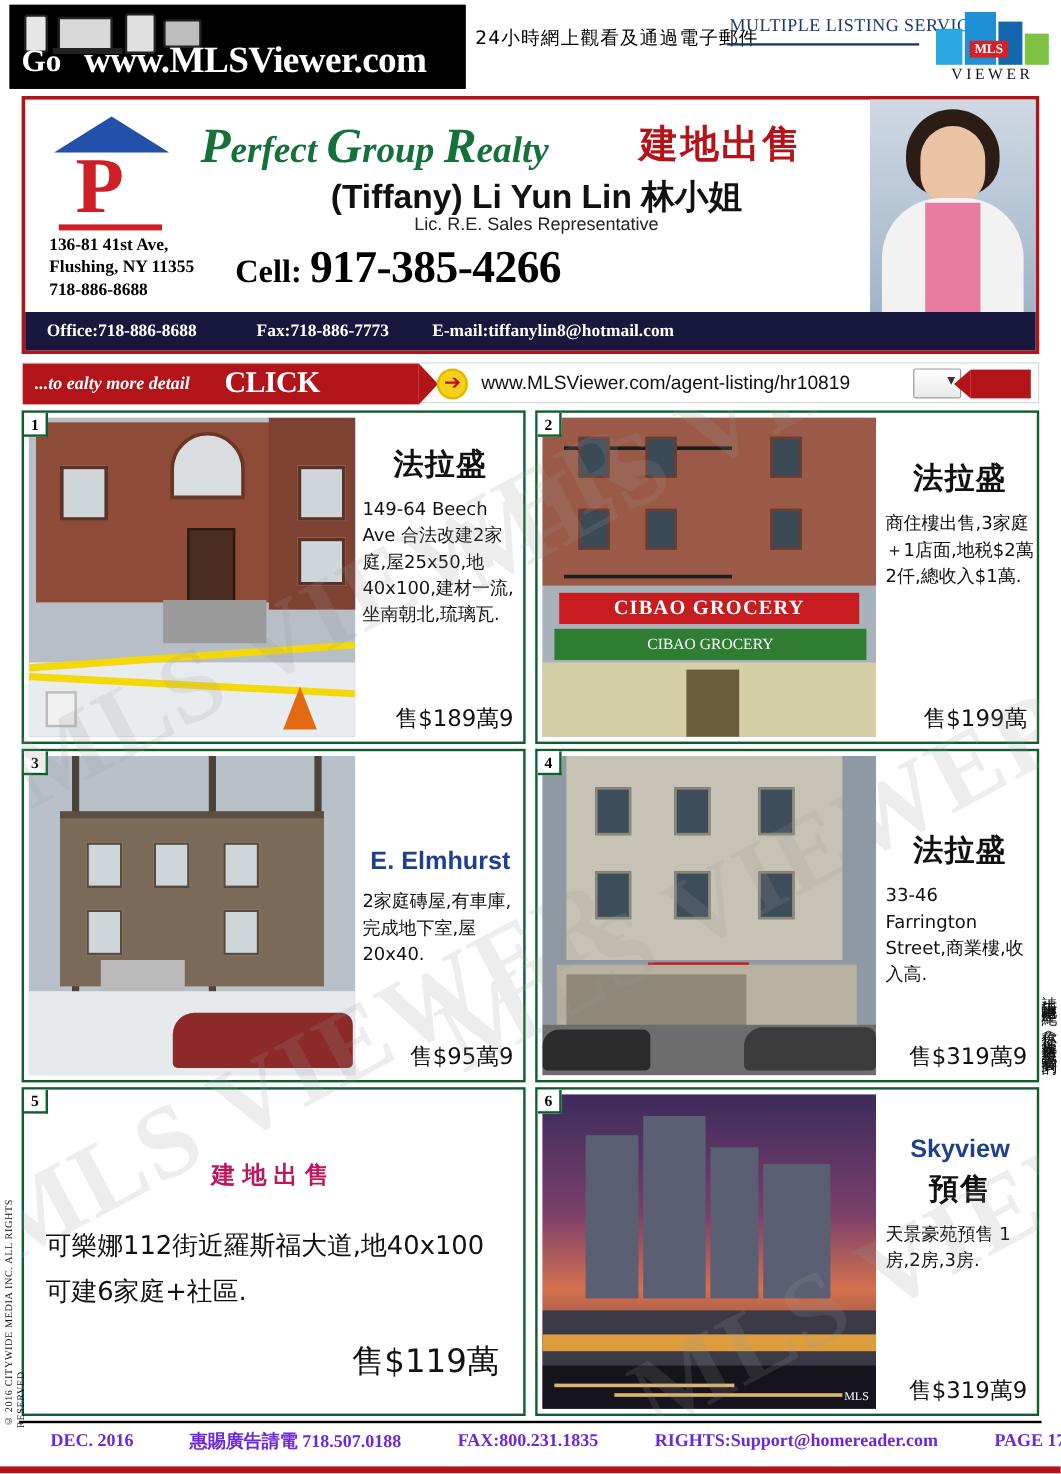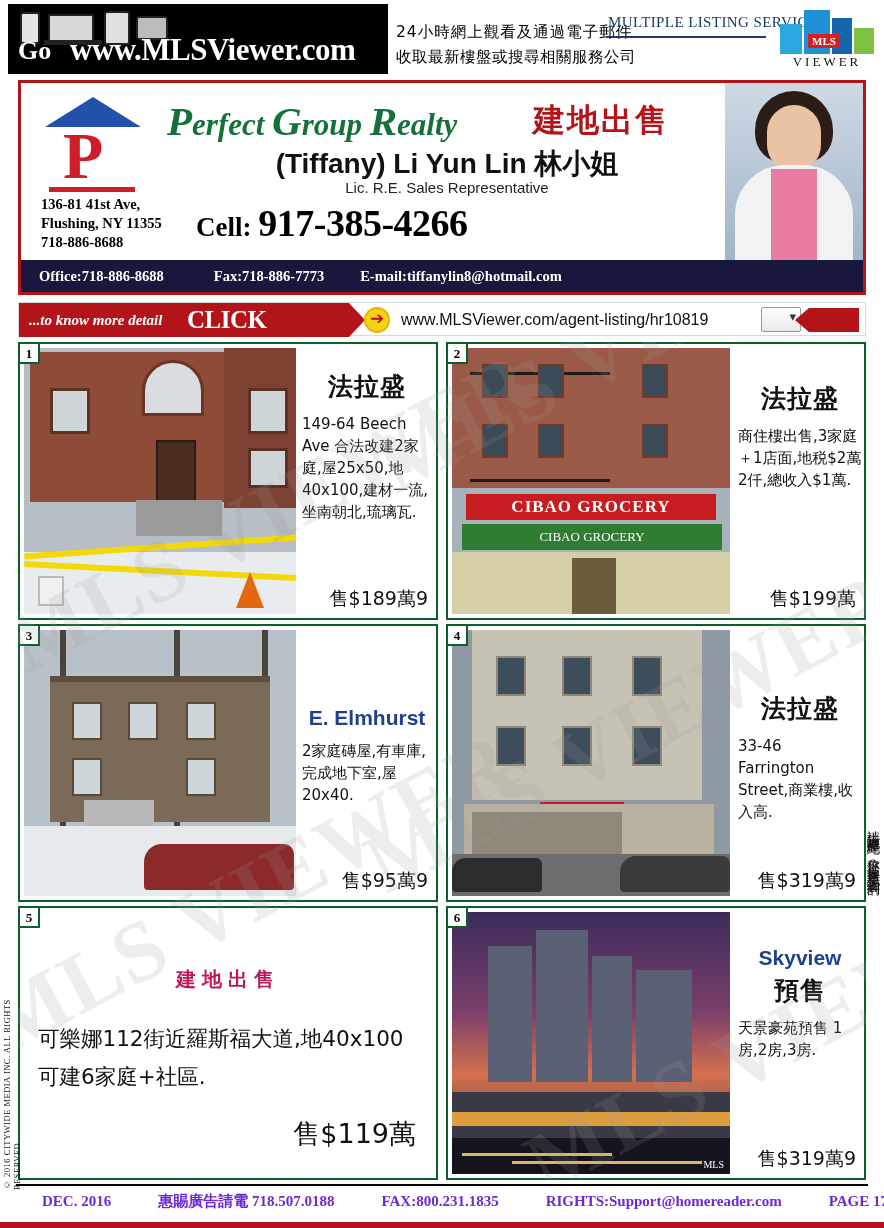--- a/index.html
+++ b/index.html
@@ -380,21 +380,20 @@
         <div class="dev-tab"></div>
         <div class="dev-cam"></div>
       </div>
       <div class="go-text">Go</div>
       <div class="mls-url">www.MLSViewer.com</div>
     </div>
     <div class="cursor-arrow"></div>
 
     <div class="topbar-mid">
       <div class="line1">24小時網上觀看及通過電子郵件</div>
-      <div class="line2">收取最新樓盤或搜尋相關服務公司</div>
     </div>
 
     <div class="mls-title">MULTIPLE LISTING SERVICE</div>
     <div class="mls-rule"></div>
 
     <div class="logo-box">
       <div class="bld bld1"></div>
       <div class="bld bld2"></div>
       <div class="bld bld3"></div>
       <div class="bld bld4"></div>
@@ -440,21 +439,21 @@
       <div class="contact-bar">
         <div class="seg seg1">Office:718-886-8688</div>
         <div class="seg seg2">Fax:718-886-7773</div>
         <div class="seg seg3">E-mail:tiffanylin8@hotmail.com</div>
       </div>
     </div>
   </div>
 
   <div class="clickbar">
     <div class="cb-red">
-      <div class="cb-know">...to know more detail</div>
+      <div class="cb-know">...to ealty more detail</div>
       <div class="cb-click">CLICK</div>
     </div>
     <div class="cb-circle"></div>
     <div class="cb-url">www.MLSViewer.com/agent-listing/hr10819</div>
     <div class="cb-select"></div>
     <div class="cb-backarrow"></div>
   </div>
 
   <div class="grid">
 

